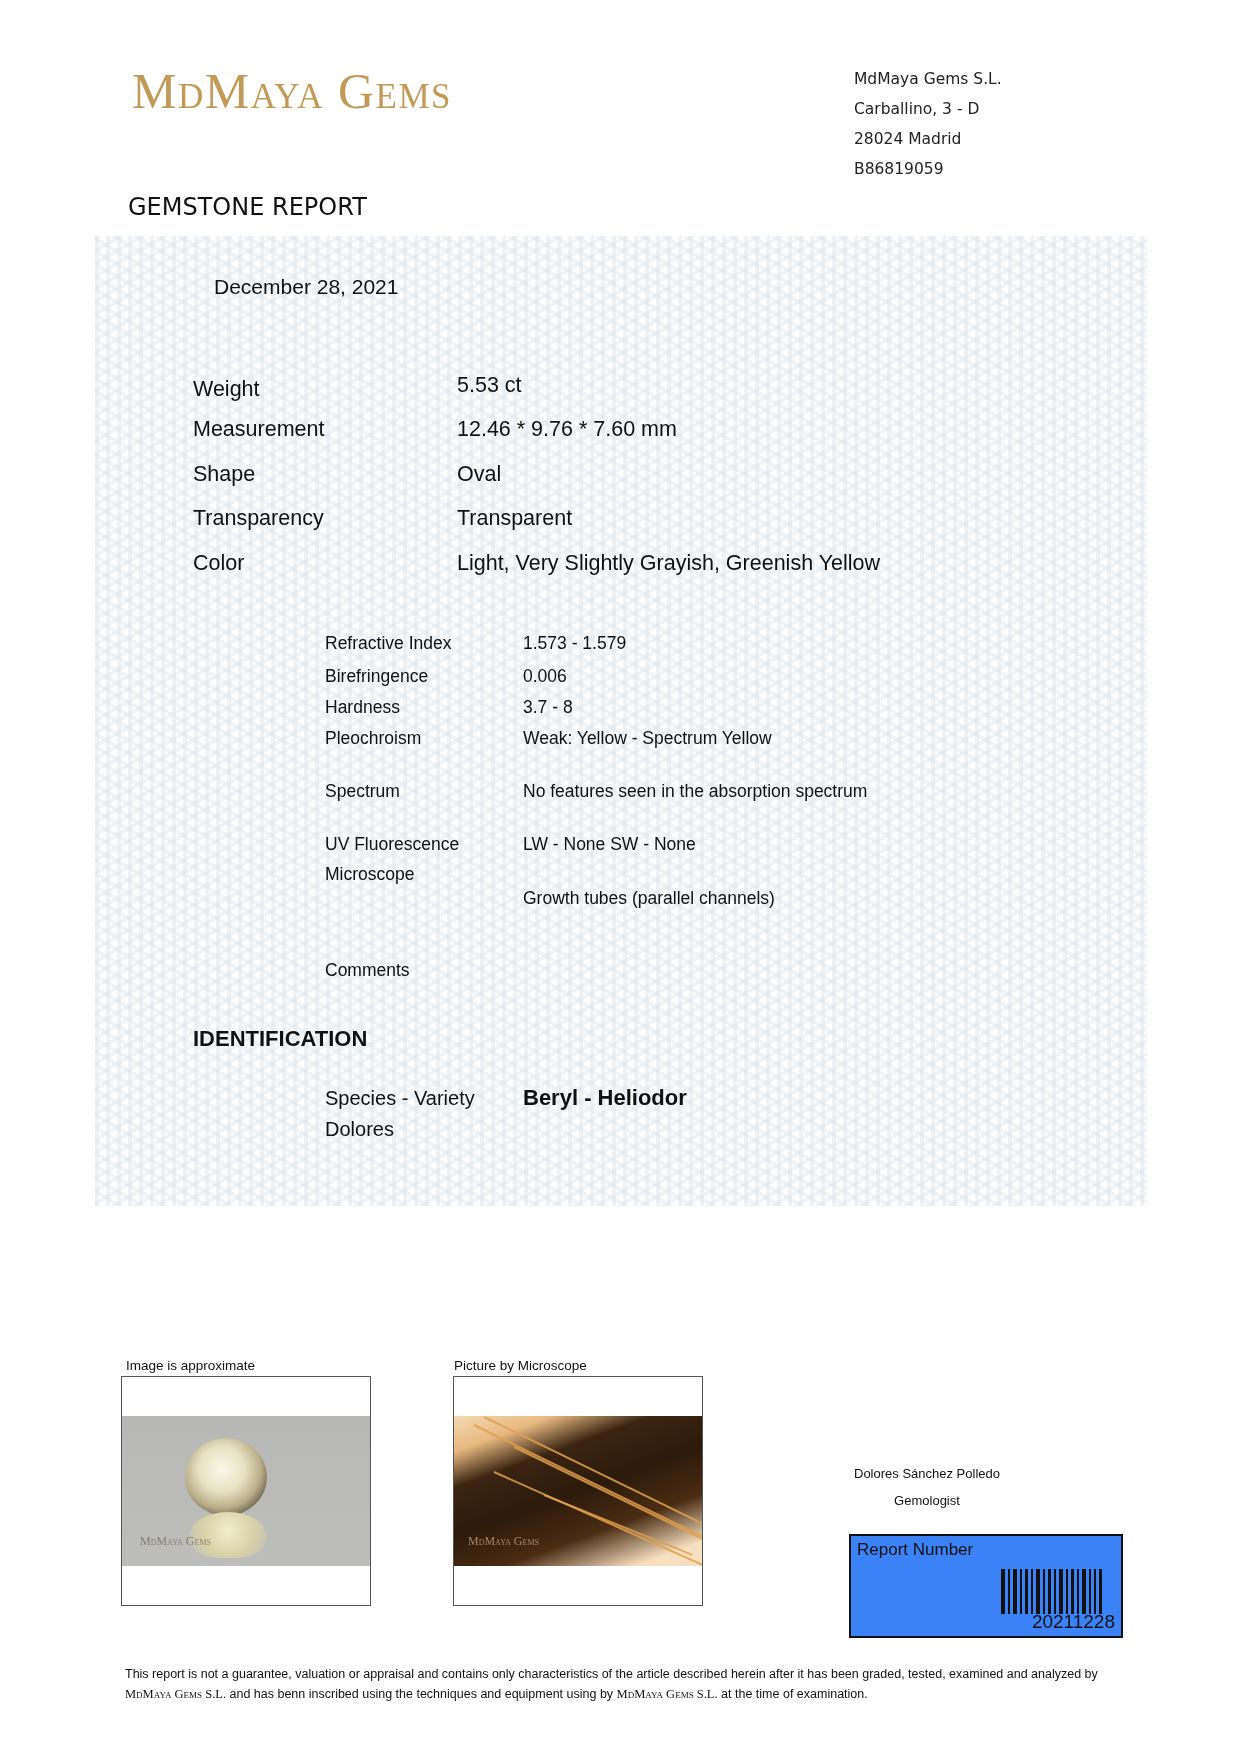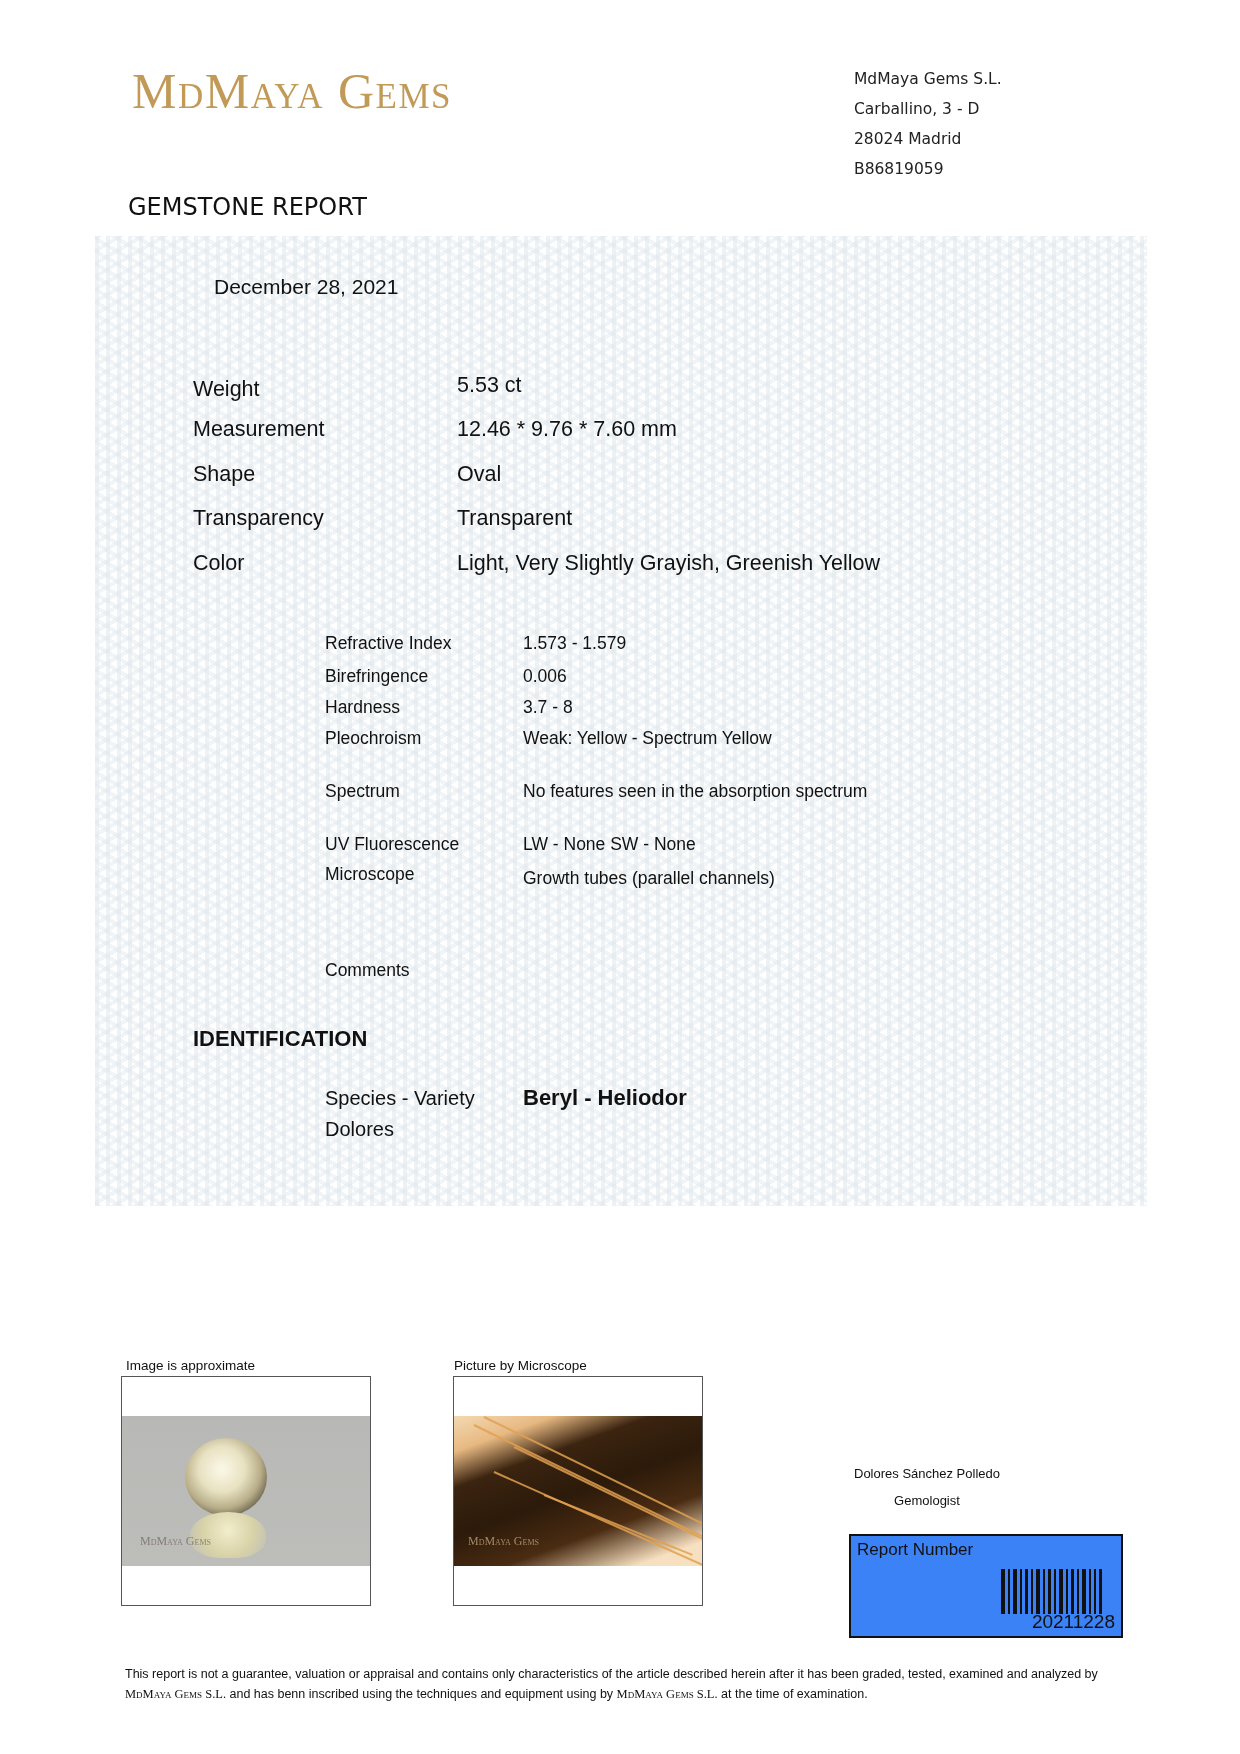--- a/index.html
+++ b/index.html
@@ -108,21 +108,21 @@
 <div class="abs txt sub sub-label" style="top:728px">Pleochroism</div>
 <div class="abs txt sub sub-value" style="top:728px">Weak: Yellow - Spectrum Yellow</div>
 
 <div class="abs txt sub sub-label" style="top:781px">Spectrum</div>
 <div class="abs txt sub sub-value" style="top:781px">No features seen in the absorption spectrum</div>
 
 <div class="abs txt sub sub-label" style="top:834px">UV Fluorescence</div>
 <div class="abs txt sub sub-value" style="top:834px">LW - None SW - None</div>
 
 <div class="abs txt sub sub-label" style="top:864px">Microscope</div>
-<div class="abs txt sub sub-value" style="top:868px">Growth tubes (parallel channels)</div>
+<div class="abs txt sub sub-value" style="top:888px">Growth tubes (parallel channels)</div>
 
 <div class="abs txt sub sub-label" style="top:960px">Comments</div>
 <div class="abs txt sub sub-value" style="top:960px"></div>
 
 <div class="abs txt ident-title">IDENTIFICATION</div>
 <div class="abs txt sub sub-label" style="top:1087px;font-size:20px">Species - Variety</div>
 <div class="abs txt ident-val" style="top:1085px">Beryl - Heliodor</div>
 <div class="abs txt sub sub-label" style="top:1118px;font-size:20px">Dolores</div>
 <div class="abs txt ident-val" style="top:1118px"></div>
 

